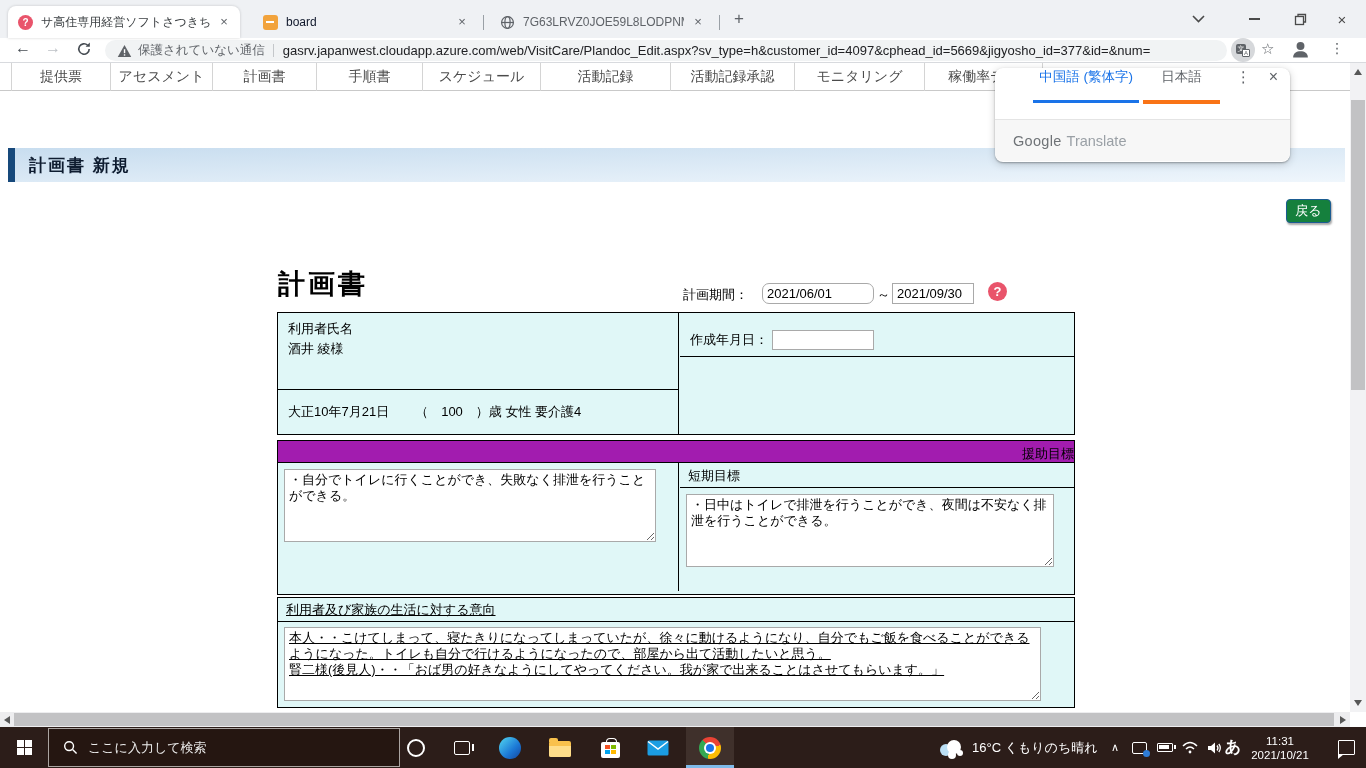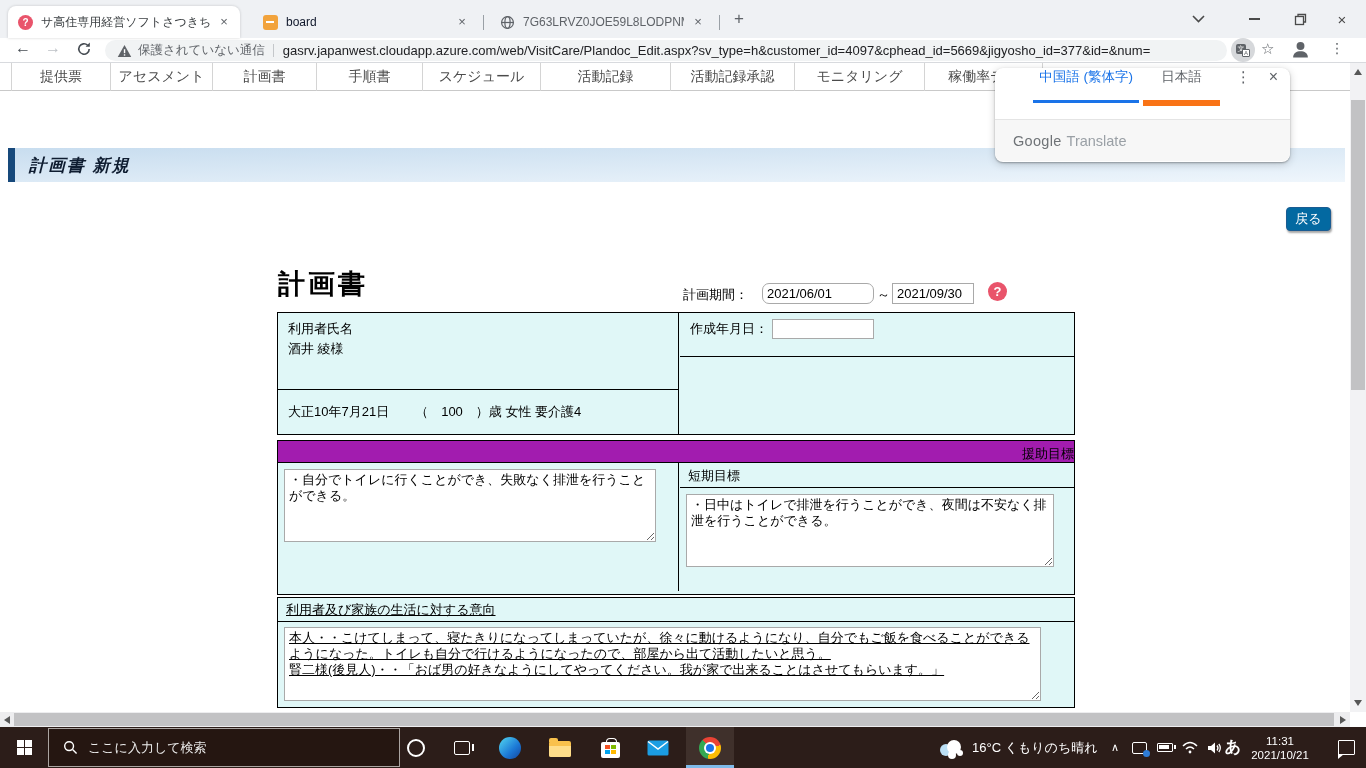--- a/index.html
+++ b/index.html
@@ -42,42 +42,42 @@
 
   
   #webpage { position:absolute; left:0; top:63px; width:1350px; height:649px; background:#fff; overflow:hidden; }
   #navbar { position:absolute; left:0; top:0; width:1350px; height:28px; background:#fff; border-bottom:1px solid #C9C9C9; display:flex; }
   .nav-item { height:28px; line-height:27px; text-align:center; font-size:14px; color:#4B4B4B; border-right:1px solid #D4D4D4; white-space:nowrap; overflow:hidden; }
   .nav-item:first-child { border-left:1px solid #D4D4D4; margin-left:11px; }
 
   
   #banner { position:absolute; left:8px; top:85px; width:1337px; height:34px; background:linear-gradient(to bottom right,#C8DDEF,#EFF6FC); display:flex; align-items:center; }
   #banner .accent { width:7px; height:34px; background:#17497B; flex:0 0 7px; }
-  #banner .banner-text { font-size:17px; font-weight:bold; color:#0E1C30; margin-left:14px; letter-spacing:2px;font-style:italic; }
-
-  #back-btn { position:absolute; left:1286px; top:144px; width:45px; height:24px; background:#0369a1; border:1px solid #1B5C92; border-radius:4px; color:#fff; font-size:13px; text-align:center; line-height:22px; box-shadow:1px 2px 2px rgba(0,0,0,.35); }
+  #banner .banner-text { font-size:17px; font-weight:bold; color:#0E1C30; margin-left:14px; letter-spacing:2px; }
+
+  #back-btn { position:absolute; left:1286px; top:136px; width:45px; height:24px; background:#15803d; border:1px solid #1B5C92; border-radius:4px; color:#fff; font-size:13px; text-align:center; line-height:22px; box-shadow:1px 2px 2px rgba(0,0,0,.35); }
 
   
   #form-title { position:absolute; left:278px; top:203px; font-size:27px; font-weight:bold; color:#000; letter-spacing:3px; }
   .period-label { position:absolute; left:683px; top:223px; font-size:13px; color:#000; }
   .period-input { position:absolute; top:220px; height:21px; border:1px solid #A9A9A9; font-size:13px; padding:0 4px; font-family:"Liberation Sans",sans-serif; }
   #period-start { left:762px; width:112px;border-radius:7px; }
   .period-tilde { position:absolute; left:877px; top:223px; font-size:13px; }
   #period-end { left:892px; width:82px; }
   .help-badge { position:absolute; left:988px; top:219px; width:19px; height:19px; font-size:13px; cursor:default; }
 
   .ftable { position:absolute; left:277px; width:798px; border:1px solid #000; background:#E0F7F7; font-size:13px; color:#000; }
   #table1 { top:249px; height:123px; }
   .t1-col { position:absolute; top:0; height:121px; }
   .t1-left { left:0; width:401px; border-right:1px solid #000; }
   .t1-right { left:402px; width:394px; }
   .t1-cell { padding:6px 10px; line-height:20px; }
   .c-username { height:77px; border-bottom:1px solid #000; }
   .c-birth { height:44px; display:flex; align-items:center; }
-  .c-created { height:44px; border-bottom:1px solid #000; display:flex; align-items:flex-start; }
+  .c-created { height:44px; border-bottom:1px solid #000; display:flex; align-items:flex-end; }
   .c-office { height:77px; padding-top:10px; }
   .c-created input { width:102px; height:20px; border:1px solid #A9A9A9; margin-left:4px; }
   .author-row { margin-top:22px; display:flex; align-items:center; }
   .author-row .lbl { font-weight:bold; }
   .author-row select { margin-left:4px; width:112px; height:22px; font-size:13px; font-family:"Liberation Sans",sans-serif; }
 
   #table2 { top:377px; height:155px; }
   .t2-header { height:22px; line-height:25px; text-align:right; background:#a21caf; border-bottom:1px solid #000; }
   .t2-body { position:relative; height:128px; }
   .t2-col { position:absolute; top:0; height:128px; }
@@ -146,21 +146,21 @@
   .ime-ind { font-size:16px; font-weight:bold; }
   #tb-clock { position:absolute; left:1242px; top:0; width:76px; height:41px; display:flex; flex-direction:column; align-items:center; justify-content:center; font-size:11.5px; line-height:14px; color:#fff; }
   .action-ic { width:17px; height:15px; border:1.5px solid #fff; border-radius:1px; position:relative; }
   .action-ic::after { content:""; position:absolute; left:-1px; bottom:-5px; width:0; height:0; border-top:5px solid #fff; border-right:6px solid transparent; }
 
   
   #gt-popup { position:absolute; left:995px; top:68px; width:295px; height:94px; background:#fff; border-radius:8px; box-shadow:0 1px 2px rgba(0,0,0,.3),0 2px 8px rgba(0,0,0,.18); z-index:40; }
   .gt-tabs { height:51px; display:flex; align-items:flex-start; padding:0 12px 12px 18px;margin-left:20px; }
   .gt-tab { text-align:center; padding-bottom:14px; white-space:nowrap; }
   .gt-tab.active { width:128px; font-size:13.5px; color:#1A73E8; border-bottom:3px solid #1A73E8; }
-  .gt-tab.idle { width:92px; font-size:13.5px; color:#5F6368; border-bottom:6px solid #f97316; margin-left:4px; }
+  .gt-tab.idle { width:92px; font-size:13.5px; color:#5F6368; border-bottom:4px solid #f97316; margin-left:4px; }
   .gt-dots { margin:0 0 18px 16px; font-size:15px; color:#5F6368; }
   .gt-close { margin:0 0 16px 18px; font-size:16px; color:#5F6368; }
   .gt-footer { height:42px; background:#F7F7F7; border-top:1px solid #E4E4E4; border-radius:0 0 8px 8px; display:flex; align-items:center; padding-left:18px; font-size:14.5px; }
   .gt-brand-g { color:#6F7377; letter-spacing:.3px; }
   .gt-brand-t { color:#9AA0A6; margin-left:5px; }
 </style>
 </head>
 <body>
 
 <div id="screen">

